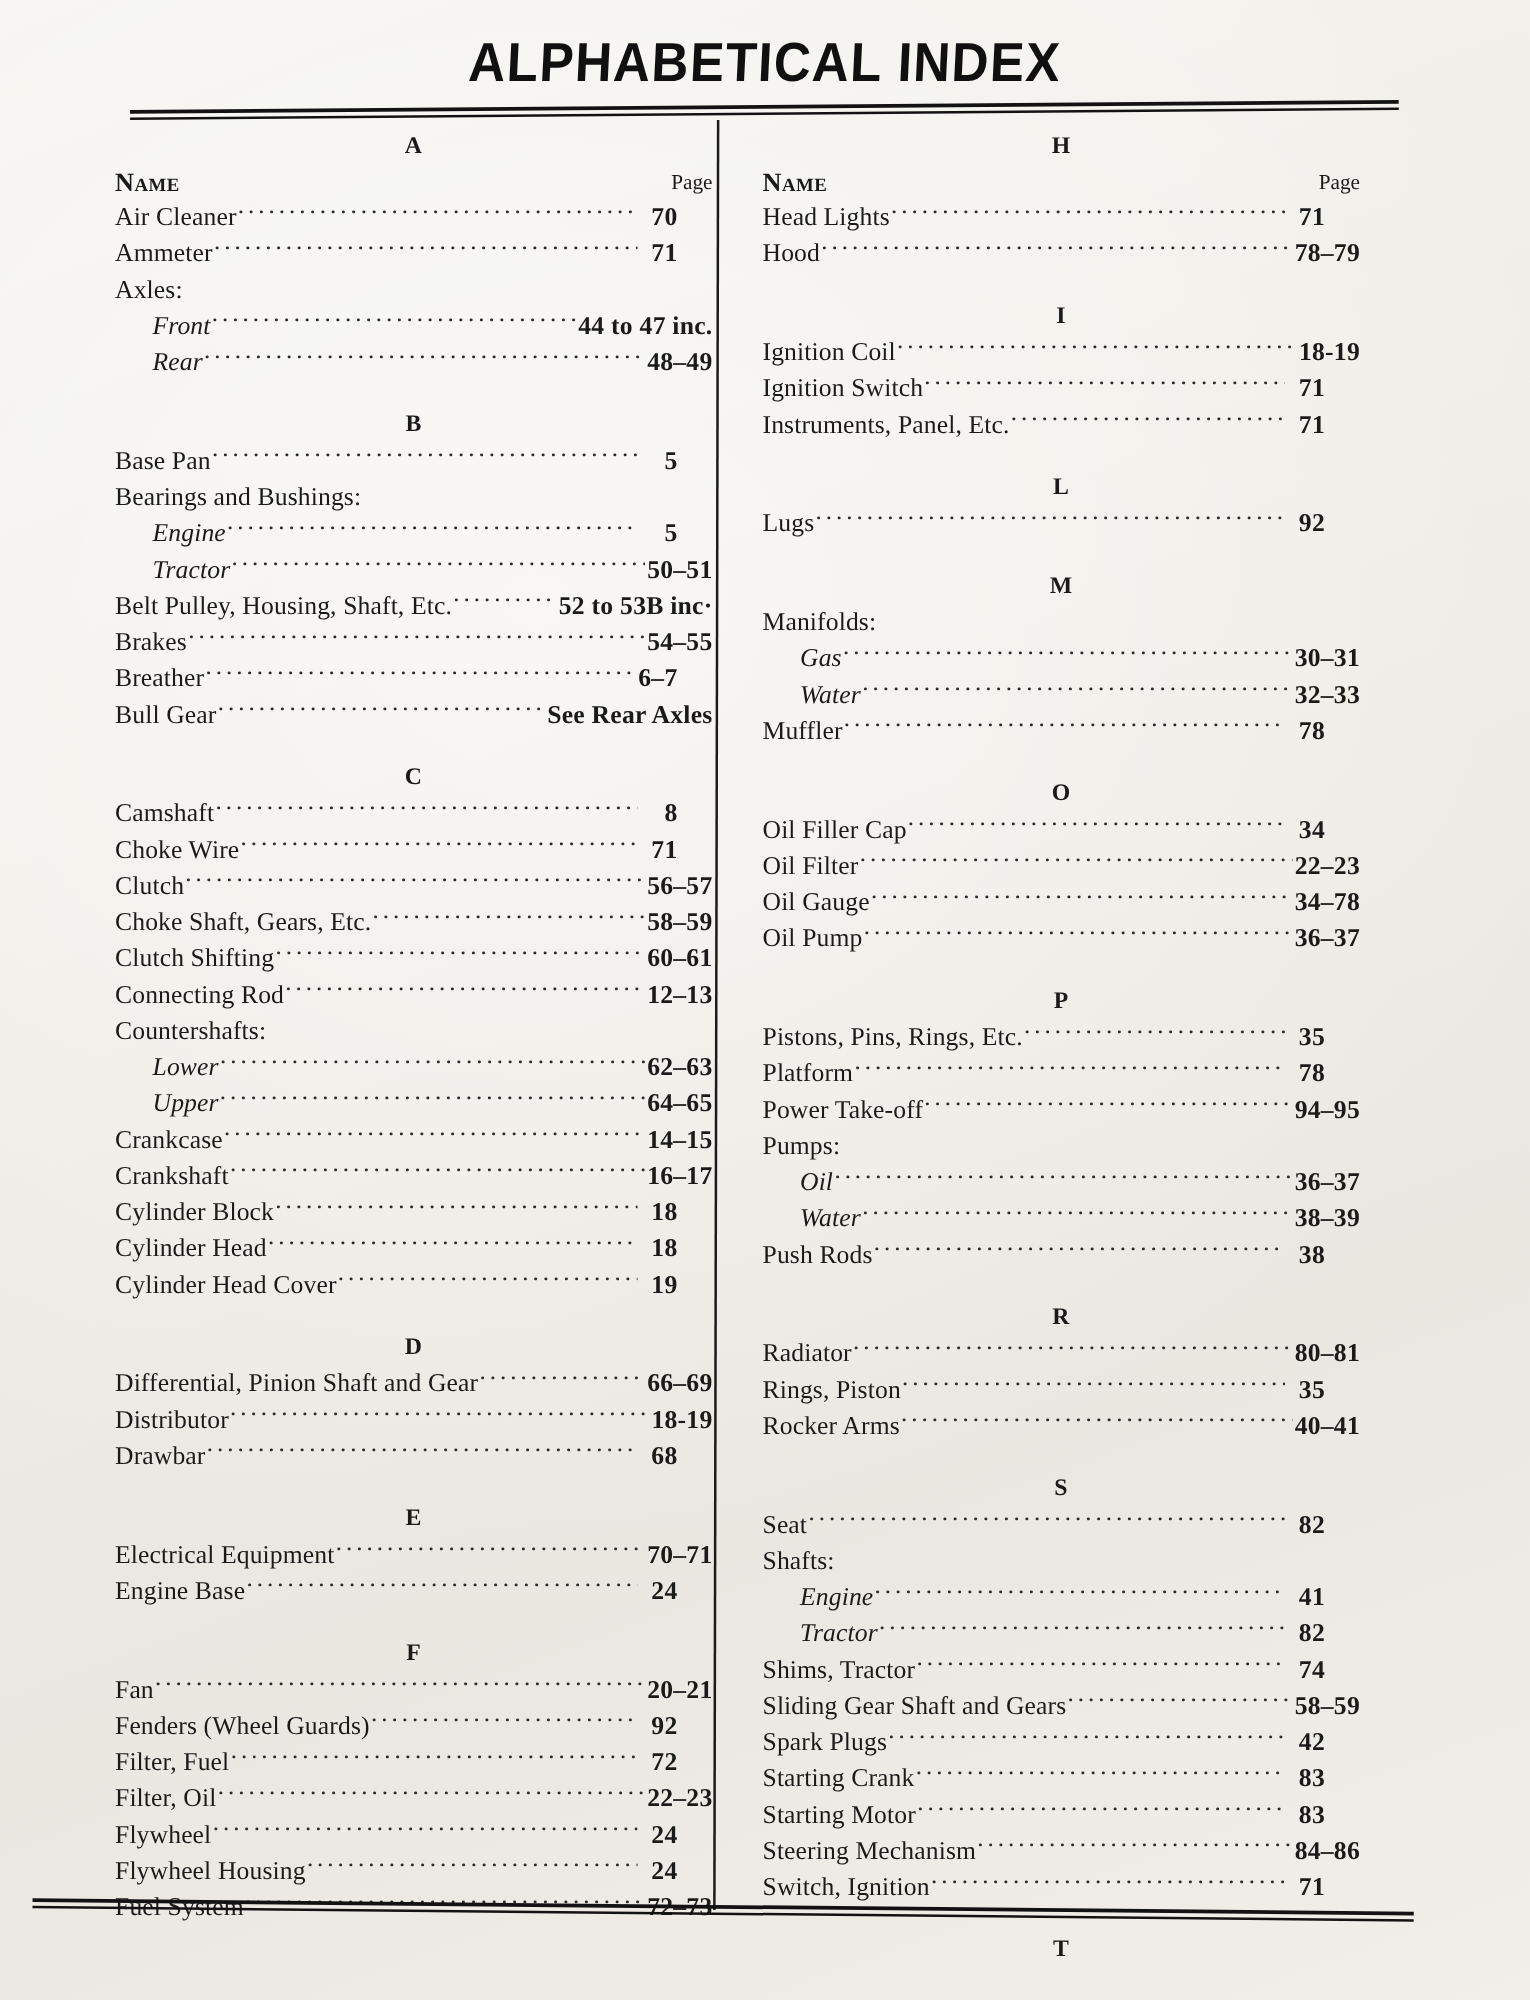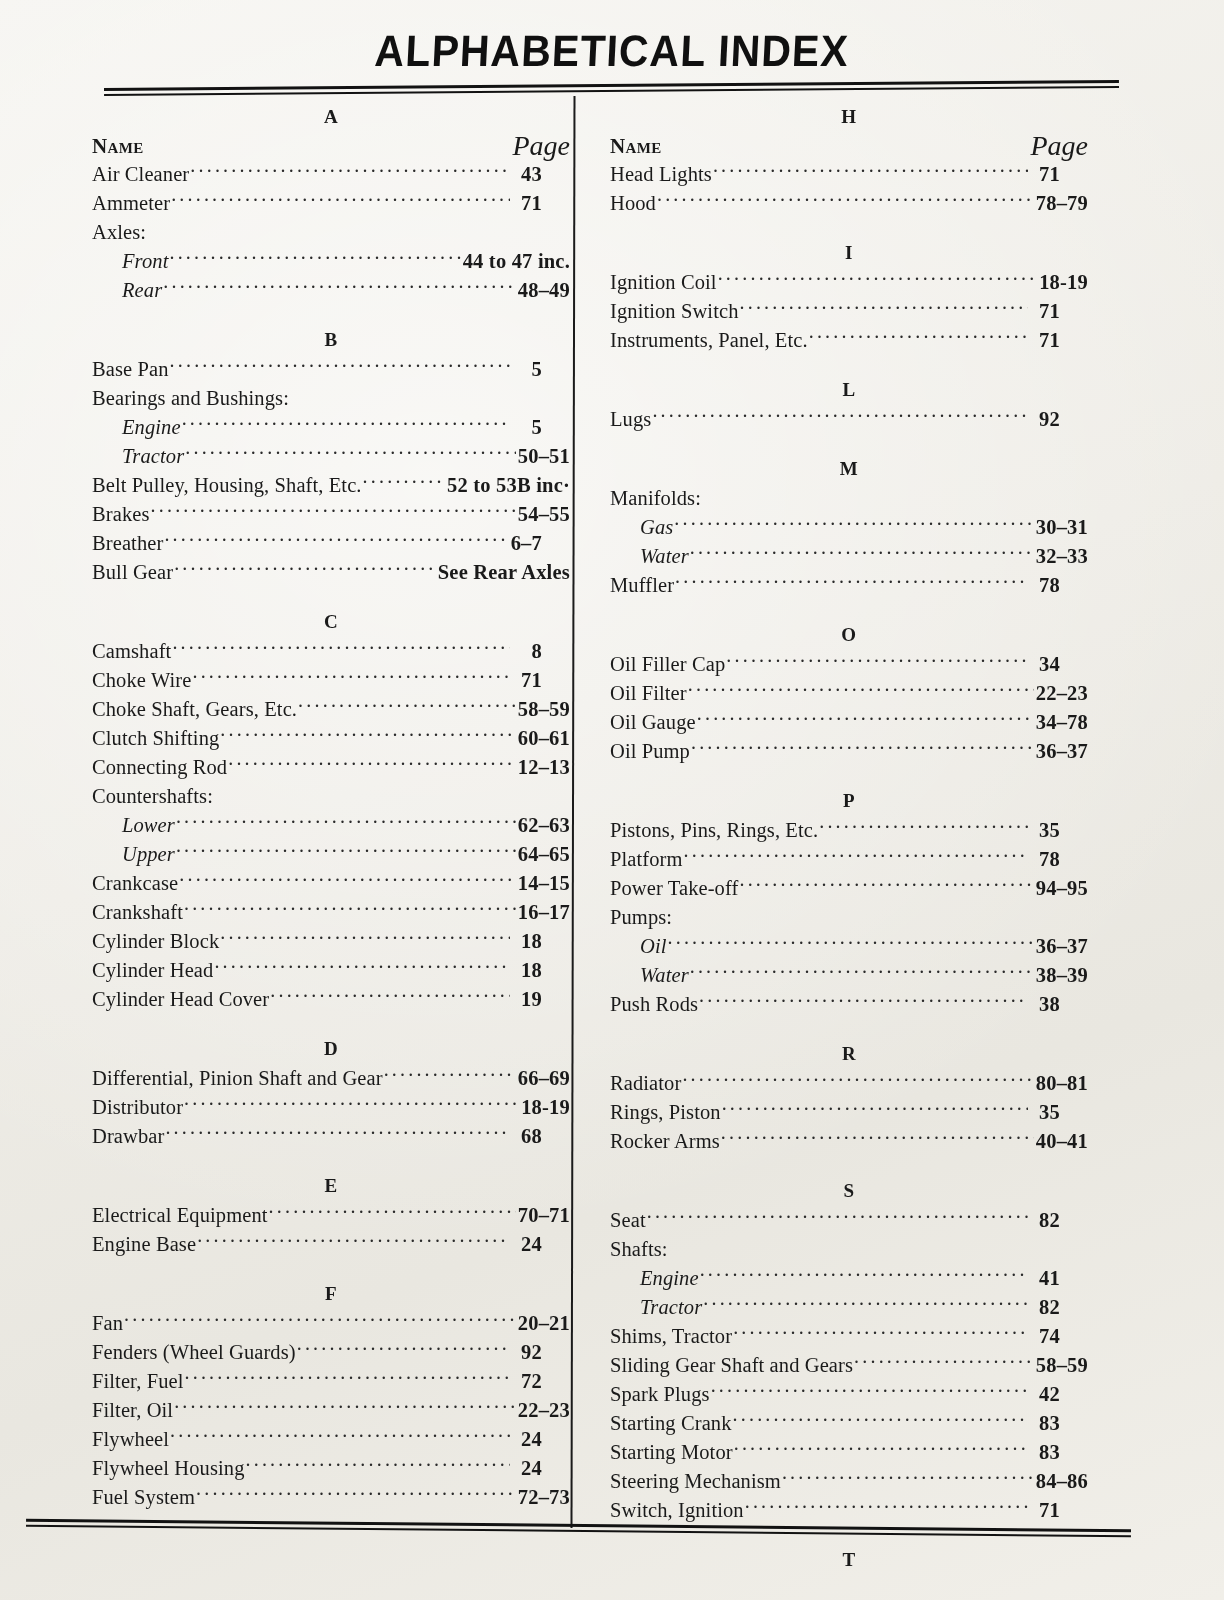--- a/index.html
+++ b/index.html
@@ -113,22 +113,21 @@
     margin-bottom: 0px;
   }
   .col-head .name-label {
     font-variant: small-caps;
     font-size: 21px;
     letter-spacing: 0.4px;
     font-weight: 600;
   }
   .col-head .spacer { flex: 1; }
   .col-head .page-label {
-    font-size: 28px;
-    font-style: italic;
+    font-size: 17px;
   }
 
   .entry {
     display: flex;
     align-items: baseline;
     font-size: 20.5px;
     line-height: 29px;
     white-space: nowrap;
   }
   .entry .label {
@@ -188,21 +187,21 @@
     <div class="column left">
         <div class="letter-head tight">A</div>
         <div class="col-head">
           <span class="name-label">Name</span>
           <span class="spacer"></span>
           <span class="page-label">Page</span>
         </div>
         <div class="entry num">
           <span class="label">Air Cleaner</span>
           <span class="leader"></span>
-          <span class="pageno">43</span>
+          <span class="pageno">70</span>
         </div>
         <div class="entry num">
           <span class="label">Ammeter</span>
           <span class="leader"></span>
           <span class="pageno">71</span>
         </div>
         <div class="entry group">
           <span class="label">Axles:</span>
         </div>
         <div class="entry wide sub">
@@ -259,20 +258,25 @@
         <div class="letter-head">C</div>
         <div class="entry num">
           <span class="label">Camshaft</span>
           <span class="leader"></span>
           <span class="pageno">8</span>
         </div>
         <div class="entry num">
           <span class="label">Choke Wire</span>
           <span class="leader"></span>
           <span class="pageno">71</span>
+        </div>
+        <div class="entry wide">
+          <span class="label">Clutch</span>
+          <span class="leader"></span>
+          <span class="pageno">56–57</span>
         </div>
         <div class="entry wide">
           <span class="label">Choke Shaft, Gears, Etc.</span>
           <span class="leader"></span>
           <span class="pageno">58–59</span>
         </div>
         <div class="entry wide">
           <span class="label">Clutch Shifting</span>
           <span class="leader"></span>
           <span class="pageno">60–61</span>

